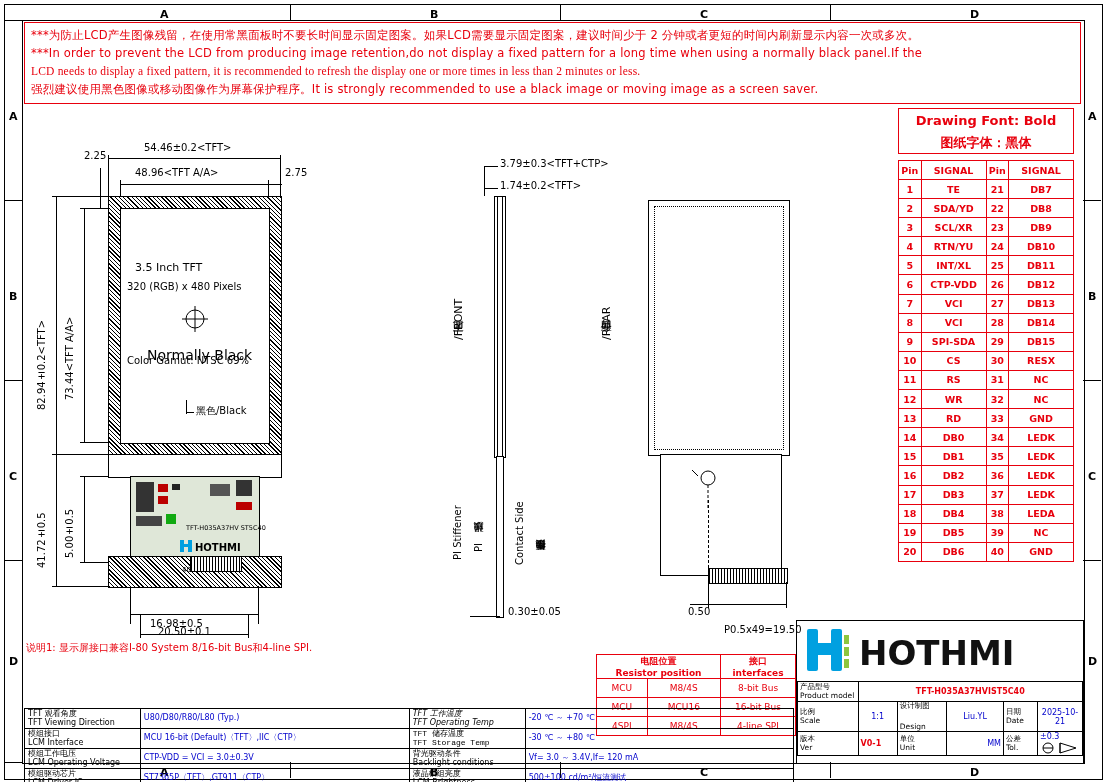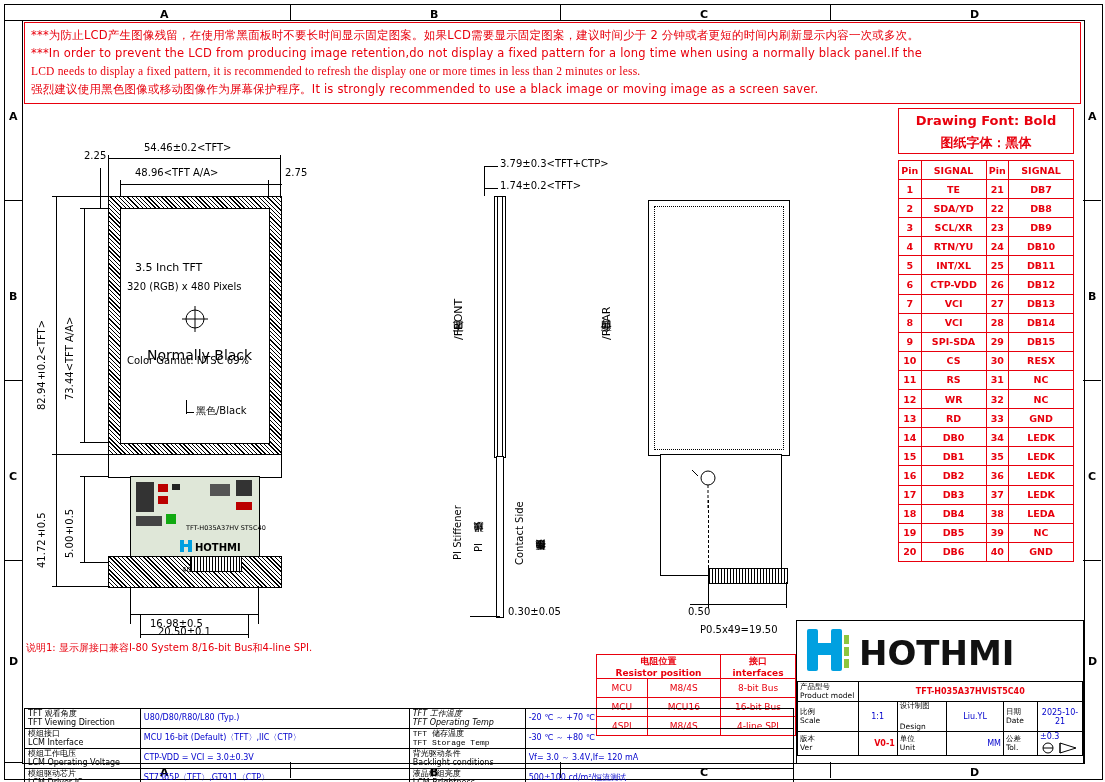--- a/index.html
+++ b/index.html
@@ -387,21 +387,21 @@
     <circle cx="30" cy="10" r="7" fill="none" stroke="#000"></circle>
     <line x1="30" y1="17" x2="30" y2="40" stroke="#000" stroke-dasharray="3,2"></line>
     <line x1="20" y1="8" x2="14" y2="2" stroke="#000"></line>
   </svg>
   <div class="line-v abs" style="left:708px;top:500px;height:68px;border-left:1px dashed #000;"></div>
 
   <div class="line-h abs" style="left:690px;top:604px;width:96px;"></div>
   <div class="line-v abs" style="left:708px;top:582px;height:26px;"></div>
   <div class="line-v abs" style="left:786px;top:582px;height:26px;"></div>
   <div class="dim abs" style="left:688px;top:606px;">0.50</div>
-  <div class="dim abs" style="left:700px;top:624px;">P0.5x49=19.50</div>
+  <div class="dim abs" style="left:724px;top:624px;">P0.5x49=19.50</div>
 
   <div class="abs" id="note1">
     <div>说明1: 显示屏接口兼容I-80 System 8/16-bit Bus和4-line SPI.</div>
   </div>
 
   <table class="abs" id="riTable">
     <thead>
       <tr>
         <th colspan="2" style="width:130px;">
           <span class="nw">电阻位置</span><br>
@@ -537,21 +537,21 @@
             <span class="tbk" style="display:block;">日期</span>
             <span class="tbk" style="display:block;">Date</span>
           </td>
           <td class="tbv" style="text-align:center;">2025-10-21</td>
         </tr>
         <tr>
           <td>
             <span class="tbk" style="display:block;">版本</span>
             <span class="tbk" style="display:block;">Ver</span>
           </td>
-          <td class="tbvr" style="text-align:right;">V0-1</td>
+          <td class="tbvr" style="text-align:left;">V0-1</td>
           <td>
             <span class="tbk" style="display:block;">单位</span>
             <span class="tbk" style="display:block;">Unit</span>
           </td>
           <td class="tbv" style="text-align:center;padding-left:40px;">MM</td>
           <td>
             <span class="tbk" style="display:block;">公差</span>
             <span class="tbk" style="display:block;">Tol.</span>
           </td>
           <td class="tbv" style="text-align:left;">

